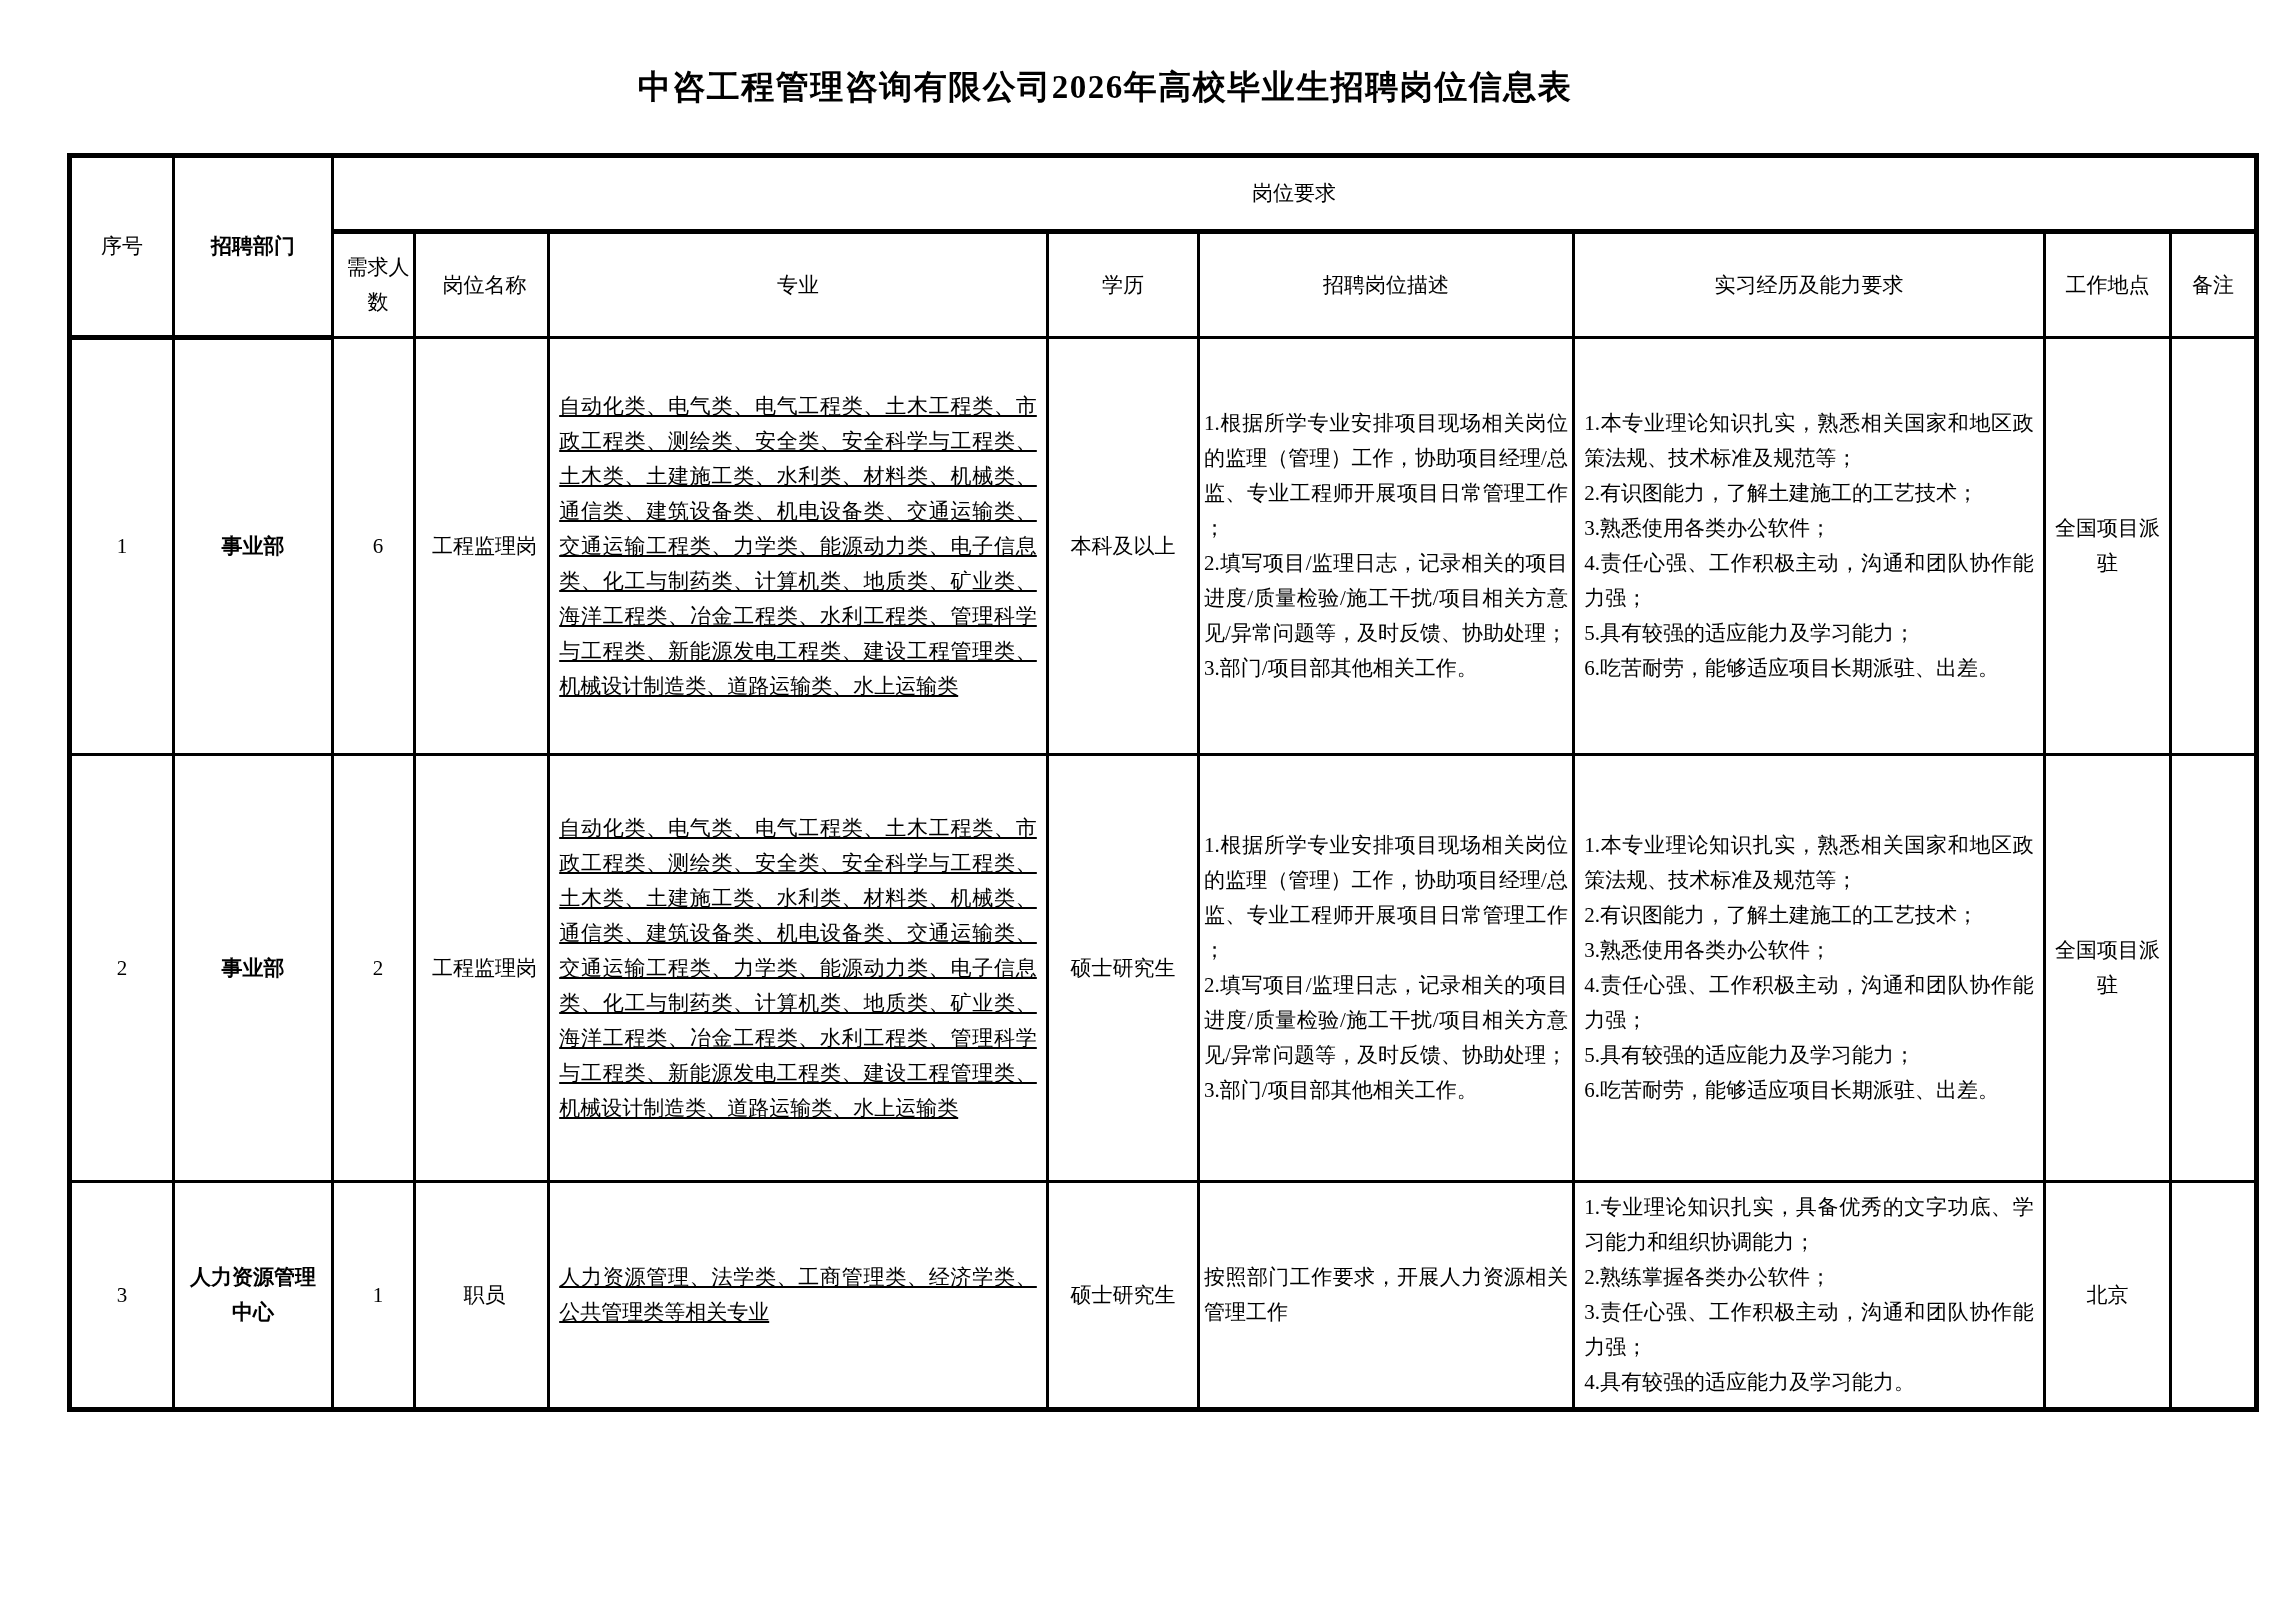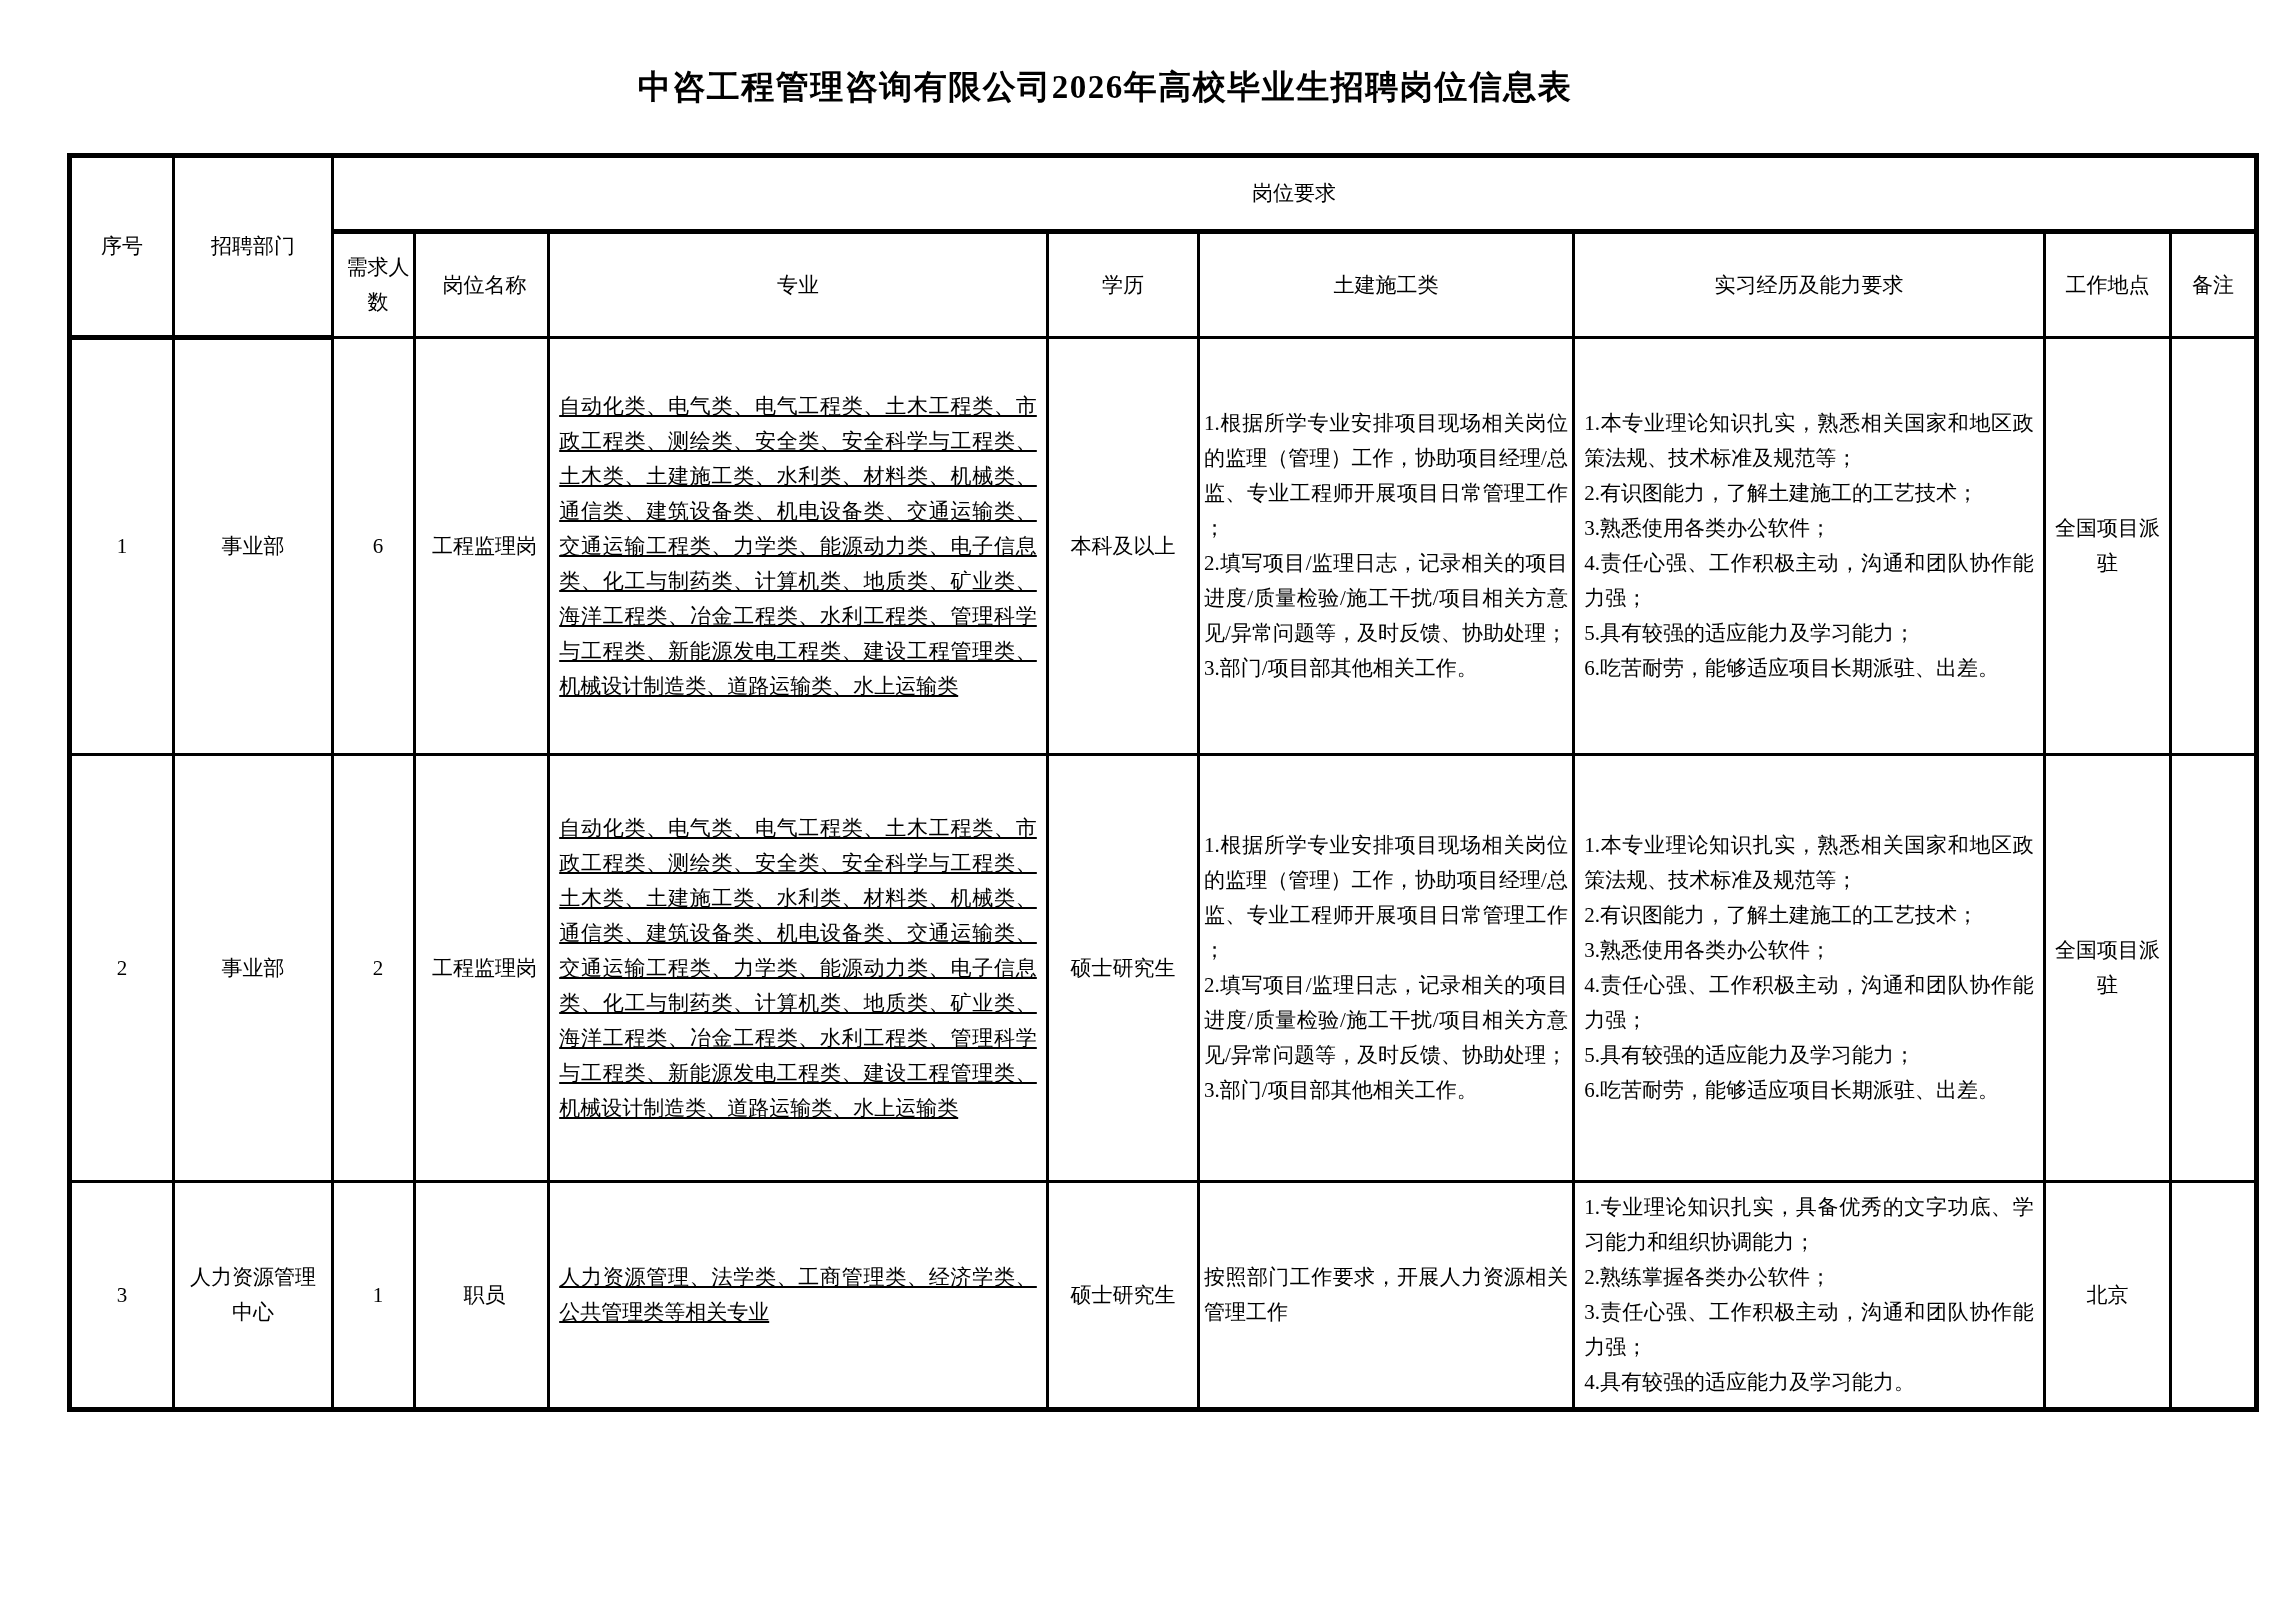--- a/index.html
+++ b/index.html
@@ -20,21 +20,21 @@
     border:3.1px solid #000;
     font-size:21px;line-height:35px;font-weight:normal;
     vertical-align:middle;text-align:center;
     padding:3.1px 3.1px;overflow:hidden;word-break:normal;
   }
   tr.hrow1 th{height:65px;border-bottom:5.1px solid #000;}
   tr.hrow2 th{height:96px;}
   tr.r1{height:417px;}
   tr.r2{height:427px;}
   tr.r3{height:228px;}
-  .c-bumen{padding-left:5.1px;padding-right:5.1px;}
+  .c-bumen{padding-left:5.1px;padding-right:5.1px;font-weight:bold;}
   .c-renshu{padding-left:11px;padding-right:2px;text-align:center;}
   .c-gangwei{padding-left:9px;padding-right:3.1px;}
   .c-xueli{padding-left:2px;padding-right:2px;}
   .c-didian{padding-left:4.1px;padding-right:4.1px;margin-left:48px;}
   td.c-zhuanye,td.c-miaoshu,td.c-nengli{
     text-align:justify;text-justify:inter-ideograph;
     white-space:pre-wrap;line-break:anywhere;
   }
   td.c-zhuanye{padding:5.1px 9.2px;text-decoration:underline;}
   td.c-miaoshu{padding:5.1px 4.1px;}
@@ -62,21 +62,21 @@
     <tr class="hrow1">
       <th rowspan="2">序号</th>
       <th rowspan="2" class="c-bumen">招聘部门</th>
       <th colspan="8">岗位要求</th>
     </tr>
     <tr class="hrow2">
       <th class="c-renshu">需求人数</th>
       <th class="c-gangwei">岗位名称</th>
       <th>专业</th>
       <th class="c-xueli">学历</th>
-      <th>土建施工类</th>
+      <th>招聘岗位描述</th>
       <th>实习经历及能力要求</th>
       <th class="c-didian">工作地点</th>
       <th>备注</th>
     </tr>
 
     <tr class="r1">
       <td>1</td>
       <td class="c-bumen">事业部</td>
       <td class="c-renshu">6</td>
       <td class="c-gangwei">工程监理岗</td>

